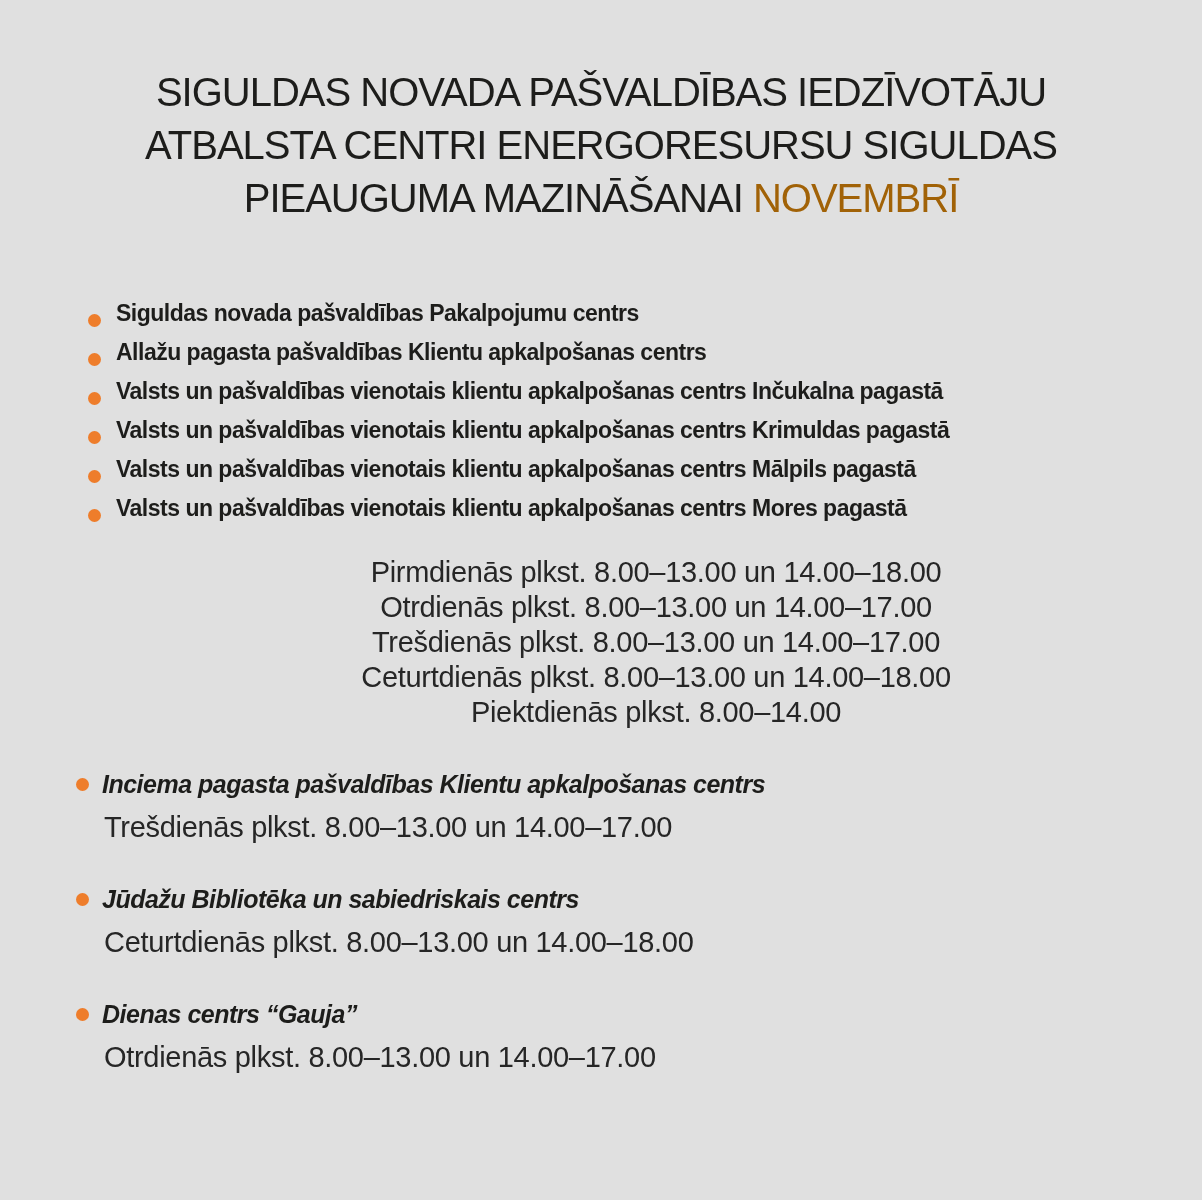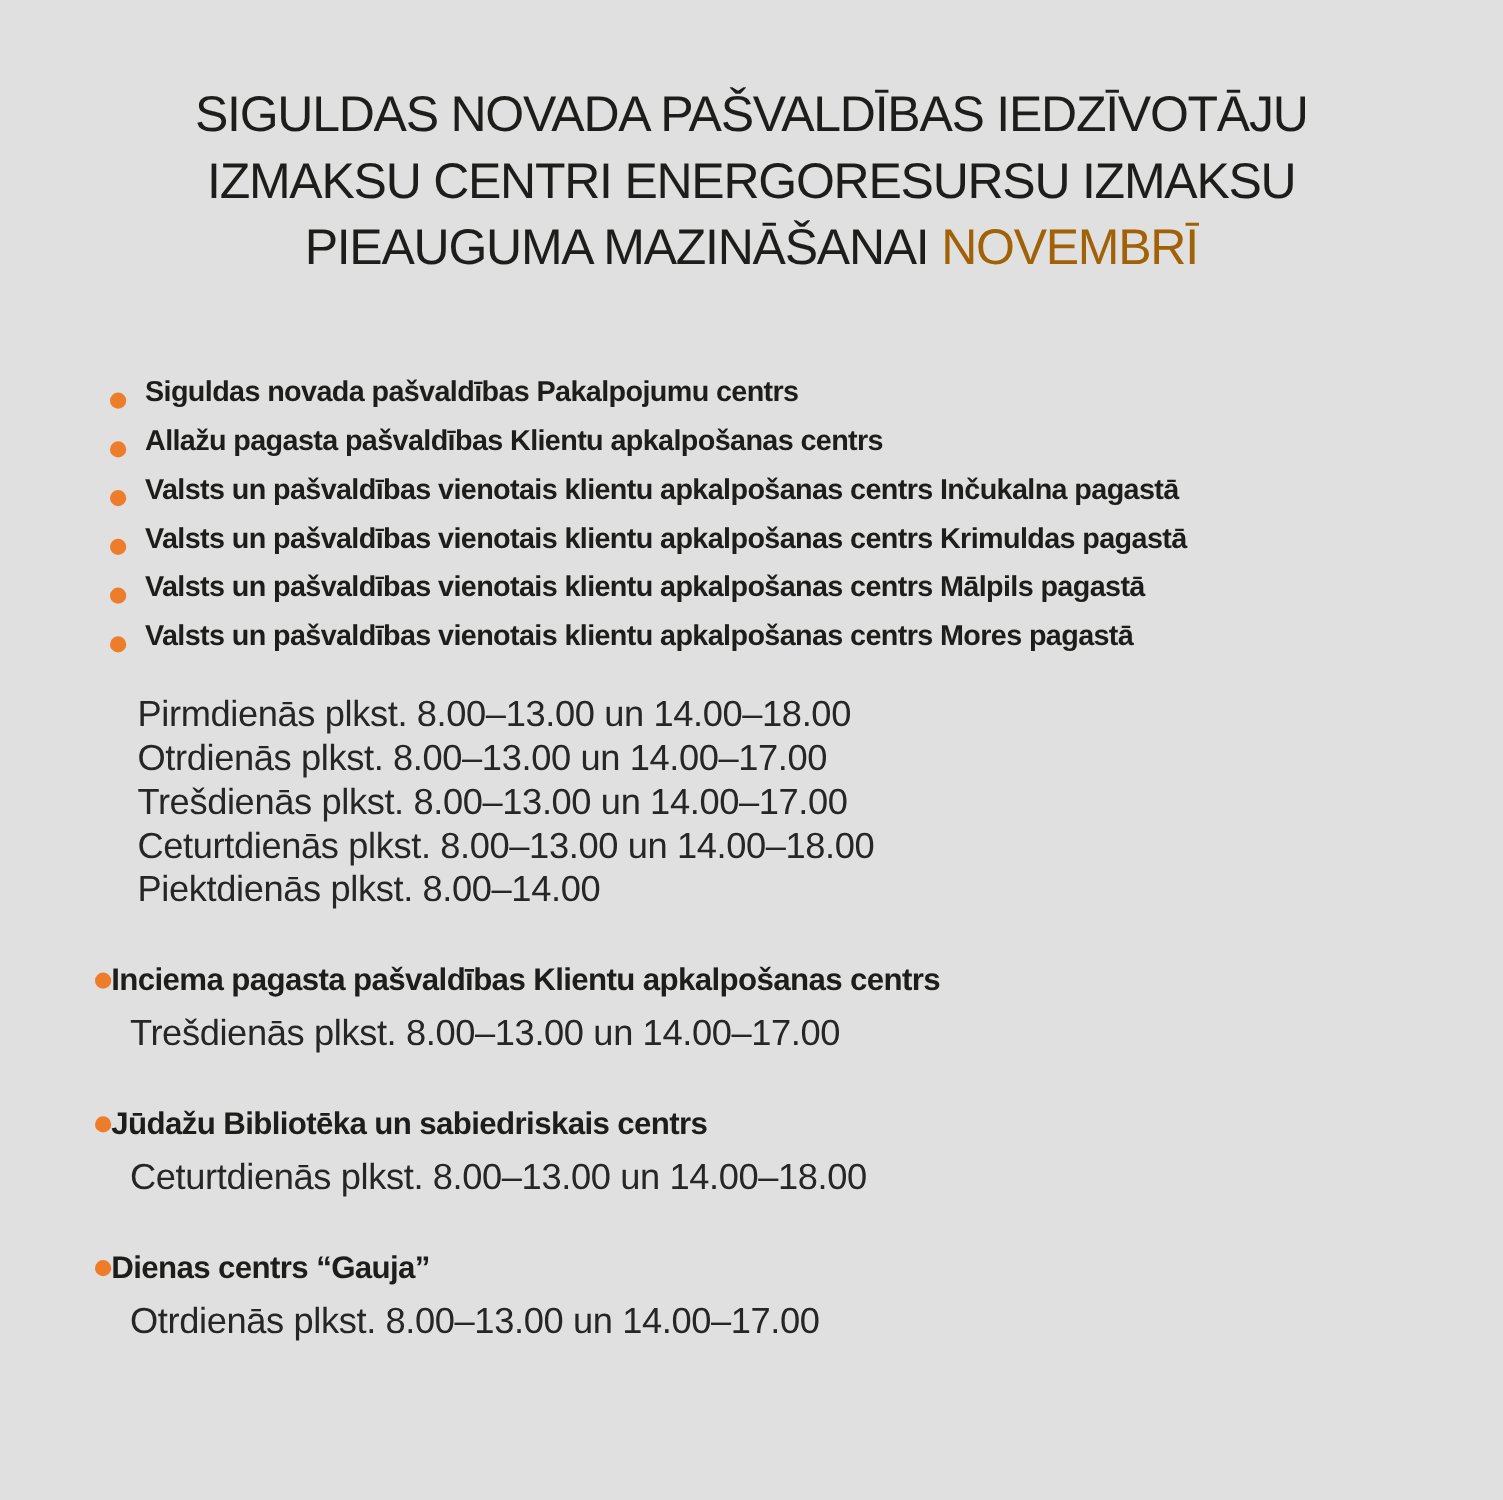--- a/index.html
+++ b/index.html
@@ -50,51 +50,53 @@
   }
 
   .schedule-block {
     margin-top: 33px;
     padding-left: 110px;
     font-size: 29px;
     line-height: 35px;
     font-weight: normal;
     color: #262626;
     letter-spacing: -0.3px;
+    text-align: center;
   }
 
   .section { margin-top: 40px; padding-left: 76px; }
   .section-heading {
     display: flex;
     align-items: center;
-    gap: 0;
+    gap: 13px;
     font-weight: bold;
     font-size: 25px;
     line-height: 28px;
     letter-spacing: -0.5px;
     white-space: nowrap;
+    font-style: italic;
   }
   .section-schedule {
     margin-top: 12px;
     padding-left: 28px;
     font-size: 29px;
     line-height: 35px;
     color: #262626;
     letter-spacing: -0.3px;
     white-space: nowrap;
   }
 </style>
 </head>
 <body>
 
 <div class="poster">
 
   <h1 class="title">
     <span class="title-line">SIGULDAS NOVADA PAŠVALDĪBAS IEDZĪVOTĀJU</span>
-    <span class="title-line">IZMAKSU CENTRI ENERGORESURSU IZMAKSU</span>
+    <span class="title-line">ATBALSTA CENTRI ENERGORESURSU SIGULDAS</span>
     <span class="title-line"><span>PIEAUGUMA MAZINĀŠANAI </span><span class="accent">NOVEMBRĪ</span></span>
   </h1>
 
   <ul class="centers-list">
     <li class="center-item">
       <span class="bullet"></span>
       <span>Siguldas novada pašvaldības Pakalpojumu centrs</span>
     </li>
     <li class="center-item">
       <span class="bullet"></span>

